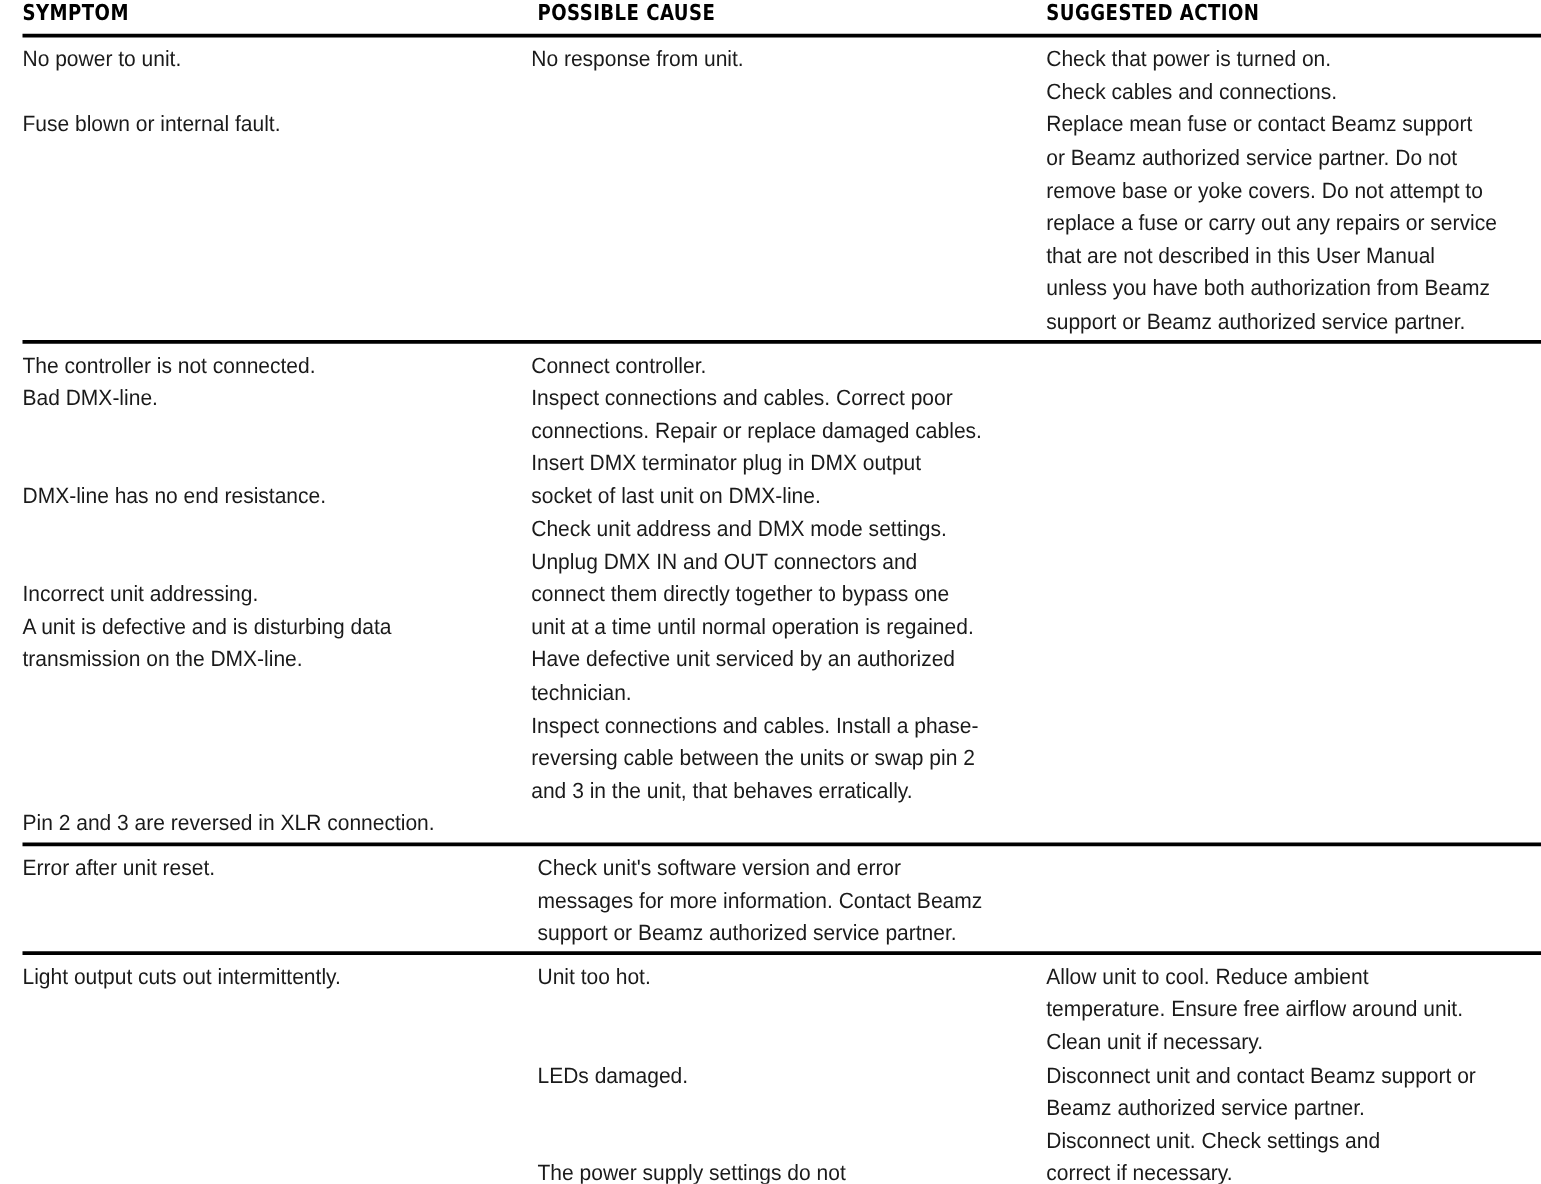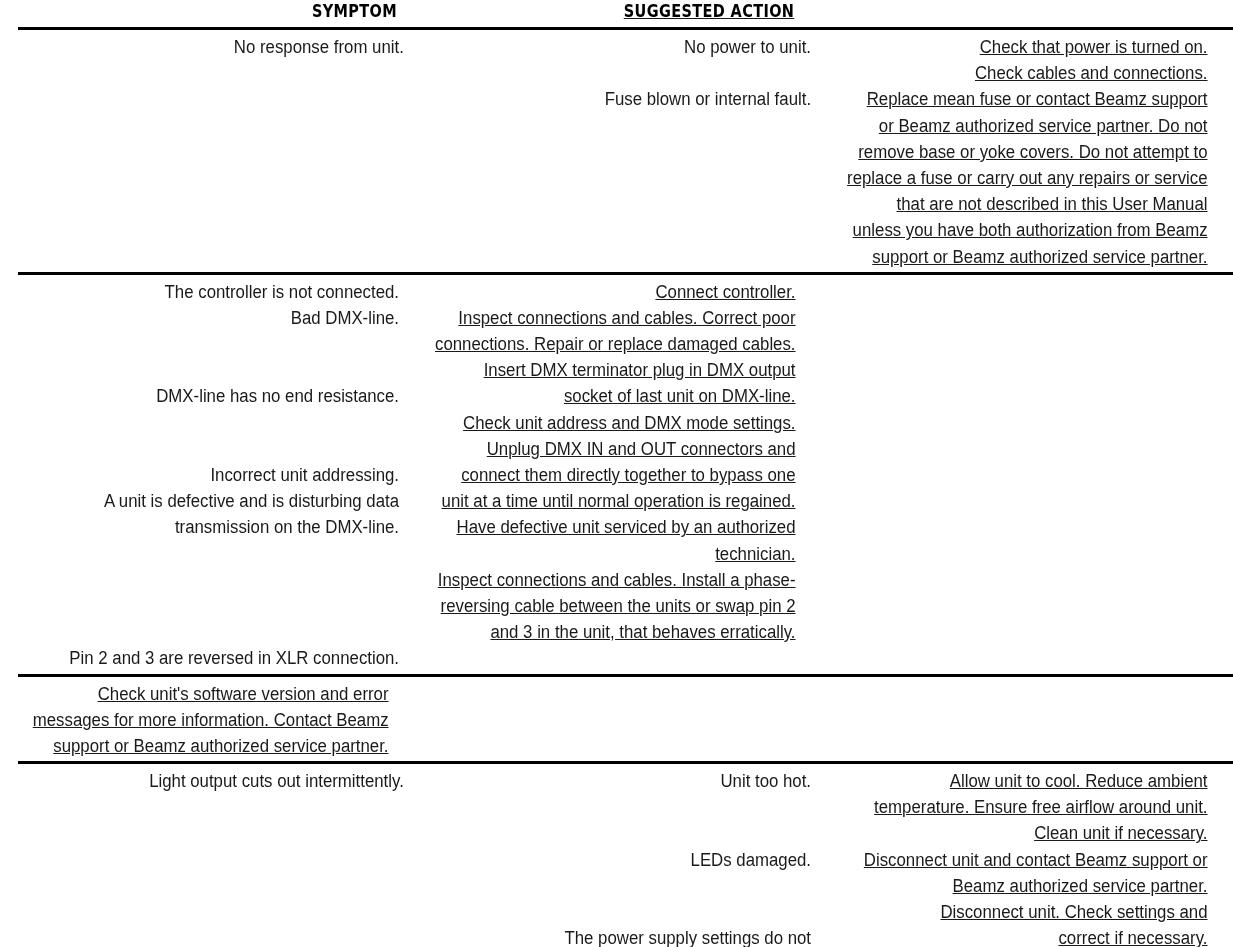--- a/index.html
+++ b/index.html
@@ -41,25 +41,24 @@
     height: 0;
     border-top: 3px solid #000000;
     width: 1215px;
     box-sizing: border-box;
   }
   .rule.thin { border-top-width: 3px; }
 
   .cell {
     box-sizing: border-box;
     padding: 0;
-    text-align: right;
   }
   .col-symptom { width: 412px; }
   .col-cause   { width: 407px; }
-  .col-action  { width: 396px; text-decoration: underline; }
+  .col-action  { width: 396px; }
 
   
   .header-row {
     height: 27px;
     align-items: flex-start;
   }
   .header-cell {
     font-weight: 700;
     font-size: 17.5px;
     letter-spacing: 0.4px;
@@ -96,38 +95,41 @@
 </head>
 <body>
 
 <div class="sheet">
   <div class="table">
 
     <div class="row header-row">
       <div class="cell col-symptom">
         <div class="header-cell">SYMPTOM</div>
       </div>
+      <div class="cell col-cause">
+        <div class="header-cell">POSSIBLE CAUSE</div>
+      </div>
       <div class="cell col-action">
         <div class="header-cell">SUGGESTED ACTION</div>
       </div>
     </div>
     <div class="rule"></div>
 
     <div id="body">
         <div class="row">
+          <div class="cell col-cause">
+            <div class="cell-inner lines">
+              <div class="line">No power to unit.</div>
+              <div class="line blank">&nbsp;</div>
+              <div class="line">Fuse blown or internal fault.</div>
+            </div>
+          </div>
           <div class="cell col-symptom">
             <div class="cell-inner lines">
               <div class="line">No response from unit.</div>
-            </div>
-          </div>
-          <div class="cell col-cause">
-            <div class="cell-inner lines">
-              <div class="line">No power to unit.</div>
-              <div class="line blank">&nbsp;</div>
-              <div class="line">Fuse blown or internal fault.</div>
             </div>
           </div>
           <div class="cell col-action">
             <div class="cell-inner lines">
               <div class="line">Check that power is turned on.</div>
               <div class="line">Check cables and connections.</div>
               <div class="line">Replace mean fuse or contact Beamz support</div>
               <div class="line">or Beamz authorized service partner. Do not</div>
               <div class="line">remove base or yoke covers. Do not attempt to</div>
               <div class="line">replace a fuse or carry out any repairs or service</div>
@@ -172,20 +174,25 @@
               <div class="line">Have defective unit serviced by an authorized</div>
               <div class="line">technician.</div>
               <div class="line">Inspect connections and cables. Install a phase-</div>
               <div class="line">reversing cable between the units or swap pin 2</div>
               <div class="line">and 3 in the unit, that behaves erratically.</div>
             </div>
           </div>
         </div>
         <div class="rule thin"></div>
         <div class="row">
+          <div class="cell col-symptom">
+            <div class="cell-inner lines">
+              <div class="line">Error after unit reset.</div>
+            </div>
+          </div>
           <div class="cell col-action">
             <div class="cell-inner lines">
               <div class="line">Check unit's software version and error</div>
               <div class="line">messages for more information. Contact Beamz</div>
               <div class="line">support or Beamz authorized service partner.</div>
             </div>
           </div>
         </div>
         <div class="rule thin"></div>
         <div class="row">

